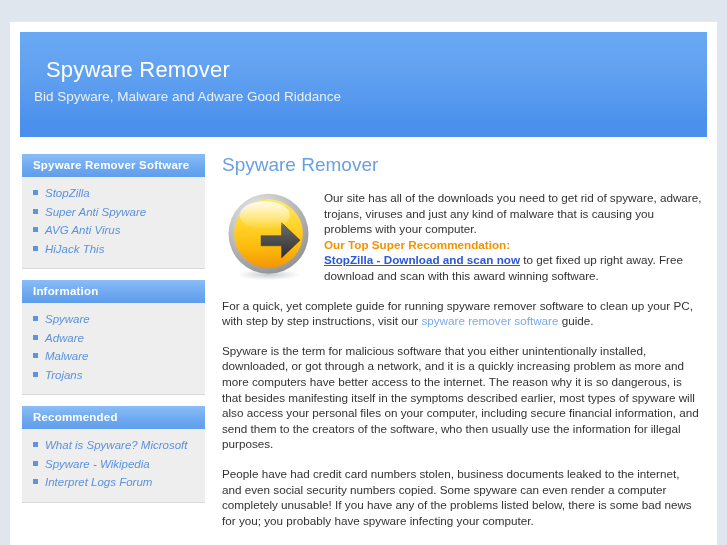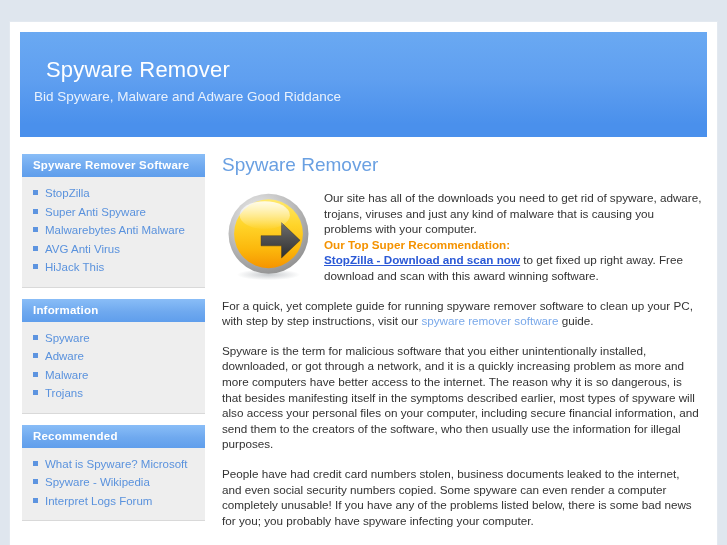--- a/index.html
+++ b/index.html
@@ -90,20 +90,21 @@
     font-size: 11.5px;
     font-weight: bold;
     padding-left: 11px;
     box-sizing: border-box;
     letter-spacing: 0.2px;
   }
   .side-box ul {
     list-style: none;
     margin: 0;
     padding: 8px 0 9px 0;
+    font-style: italic;
   }
   .side-box li {
     padding: 0 0 0 23px;
     position: relative;
     line-height: 14.5px;
     margin-bottom: 3px;
   }
   .side-box li:before {
     content: "";
     position: absolute;
@@ -173,21 +174,20 @@
 
   <div id="content-row">
 
     <div id="sidebar">
 
       <div class="side-box">
         <div class="side-box-title">Spyware Remover Software</div>
         <ul>
           <li><a href="#">StopZilla</a></li>
           <li><a href="#">Super Anti Spyware</a></li>
-          <li><a href="#">Malwarebytes Anti Malware</a></li>
           <li><a href="#">AVG Anti Virus</a></li>
           <li><a href="#">HiJack This</a></li>
         </ul>
       </div>
 
       <div class="side-box">
         <div class="side-box-title">Information</div>
         <ul>
           <li><a href="#">Spyware</a></li>
           <li><a href="#">Adware</a></li>

